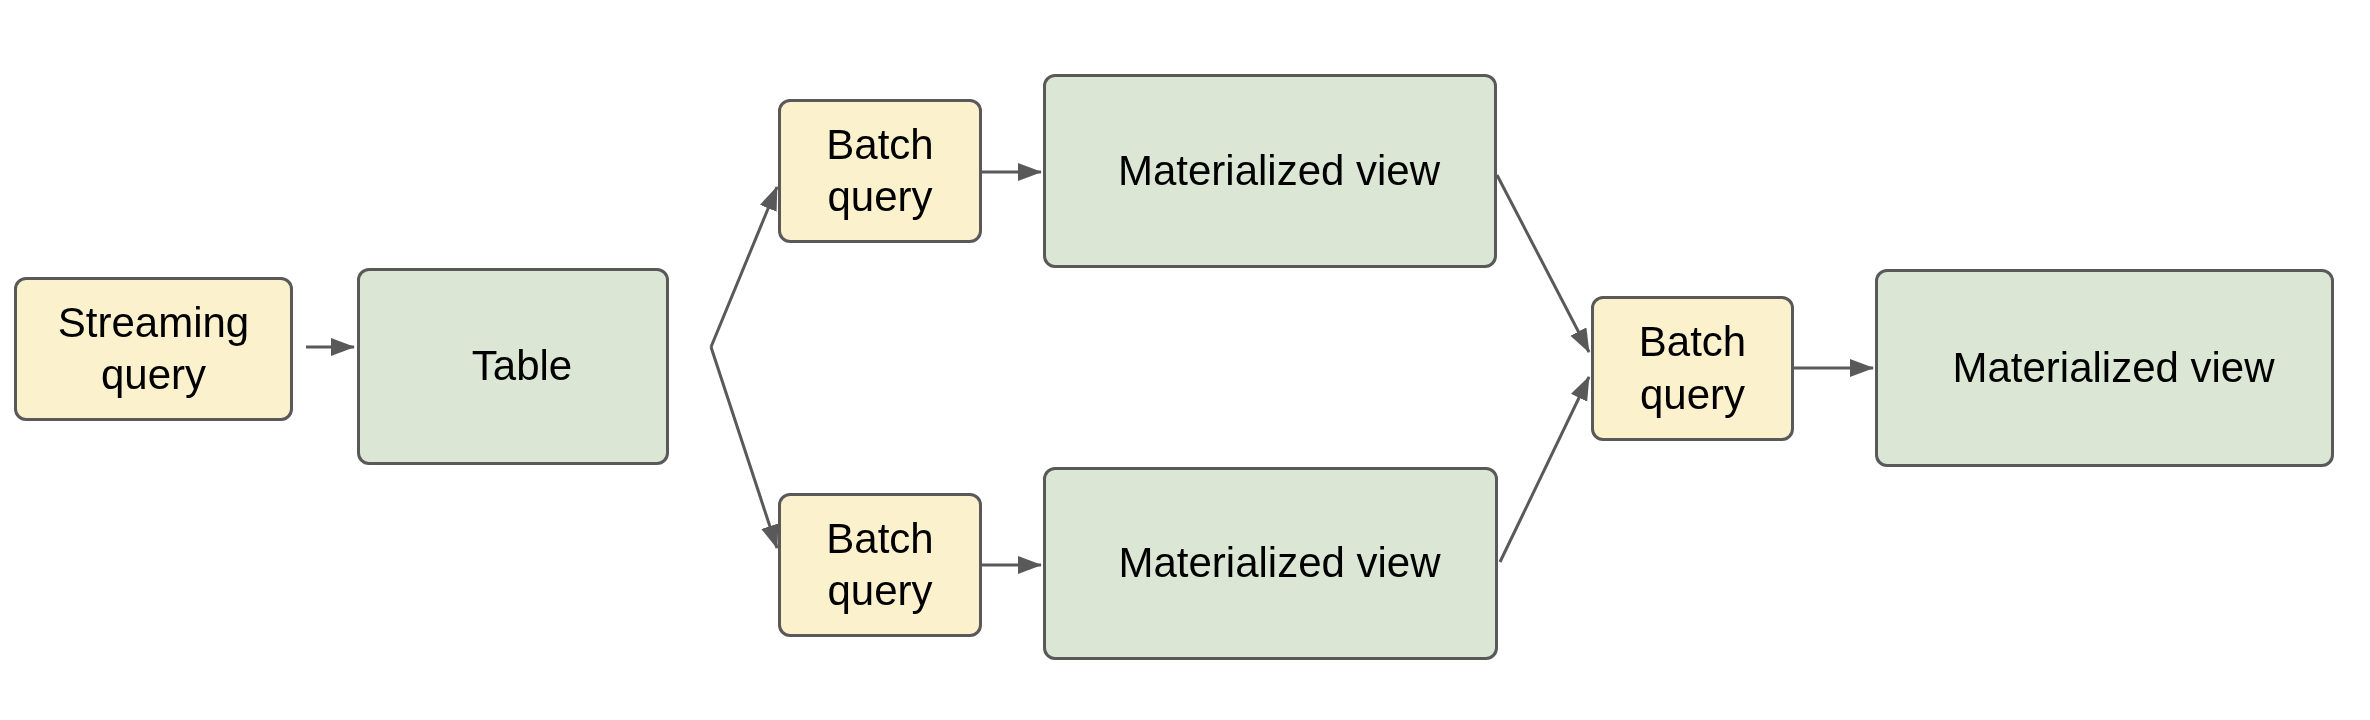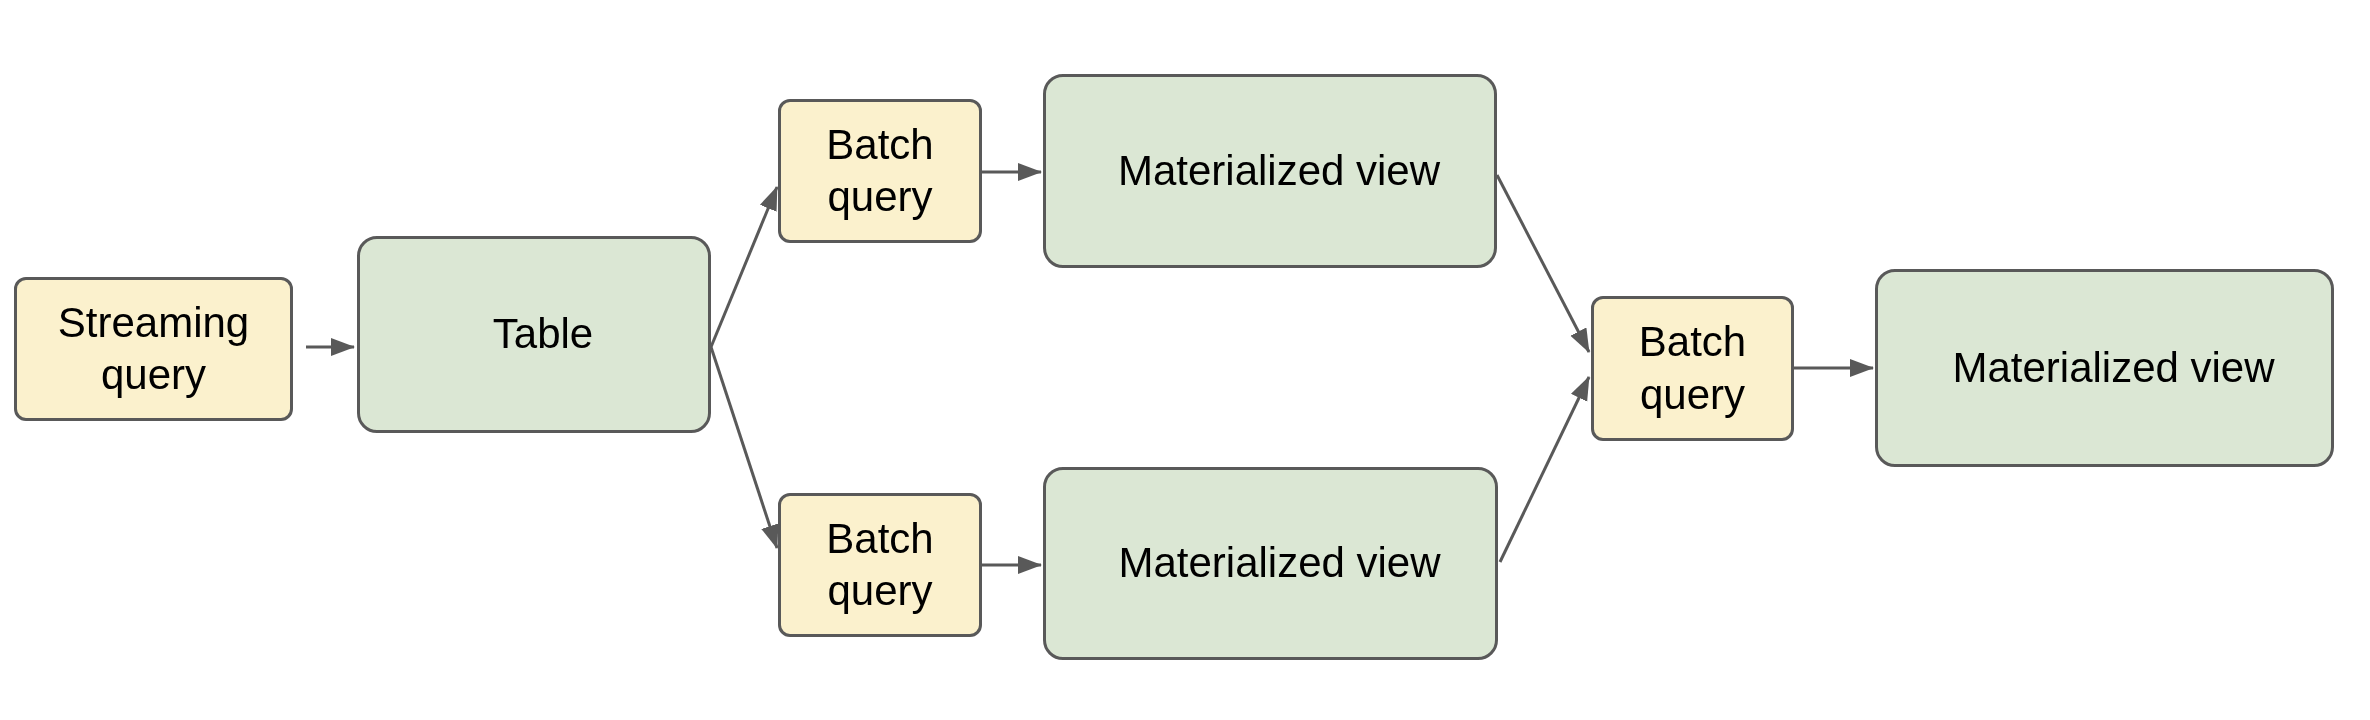--- a/index.html
+++ b/index.html
@@ -40,21 +40,21 @@
     line-height: 1.24;
     padding: 4px 10px;
   }
   .node.query {
     background: #FBF1CD;
     border-radius: 12px;
     text-align: center;
   }
   .node.view {
     background: #DBE7D4;
-    border-radius: 20px;
+    border-radius: 12px;
     padding-left: 28px;
   }
   .node .label {
     display: block;
   }
 </style>
 </head>
 <body>
 
 <div id="canvas">
@@ -72,21 +72,21 @@
     <path class="edge" d="M982,565 L1041,565" marker-end="url(#ah)"></path>
     <path class="edge" d="M1497,175 L1589,352" marker-end="url(#ah)"></path>
     <path class="edge" d="M1500,562 L1589,377" marker-end="url(#ah)"></path>
     <path class="edge" d="M1794,368 L1873,368" marker-end="url(#ah)"></path>
   </svg>
 
   <div class="node query" style="left:14px; top:277px; width:279px; height:144px;">
     <span class="label">Streaming query</span>
   </div>
 
-  <div class="node view" style="left:357px; top:236px; width:354px; height:197px;text-align:center;">
+  <div class="node view" style="left:357px; top:268px; width:312px; height:197px;text-align:center;">
     <span class="label">Table</span>
   </div>
 
   <div class="node query" style="left:778px; top:99px; width:204px; height:144px;">
     <span class="label">Batch query</span>
   </div>
 
   <div class="node view" style="left:1043px; top:74px; width:454px; height:194px;">
     <span class="label">Materialized view</span>
   </div>

